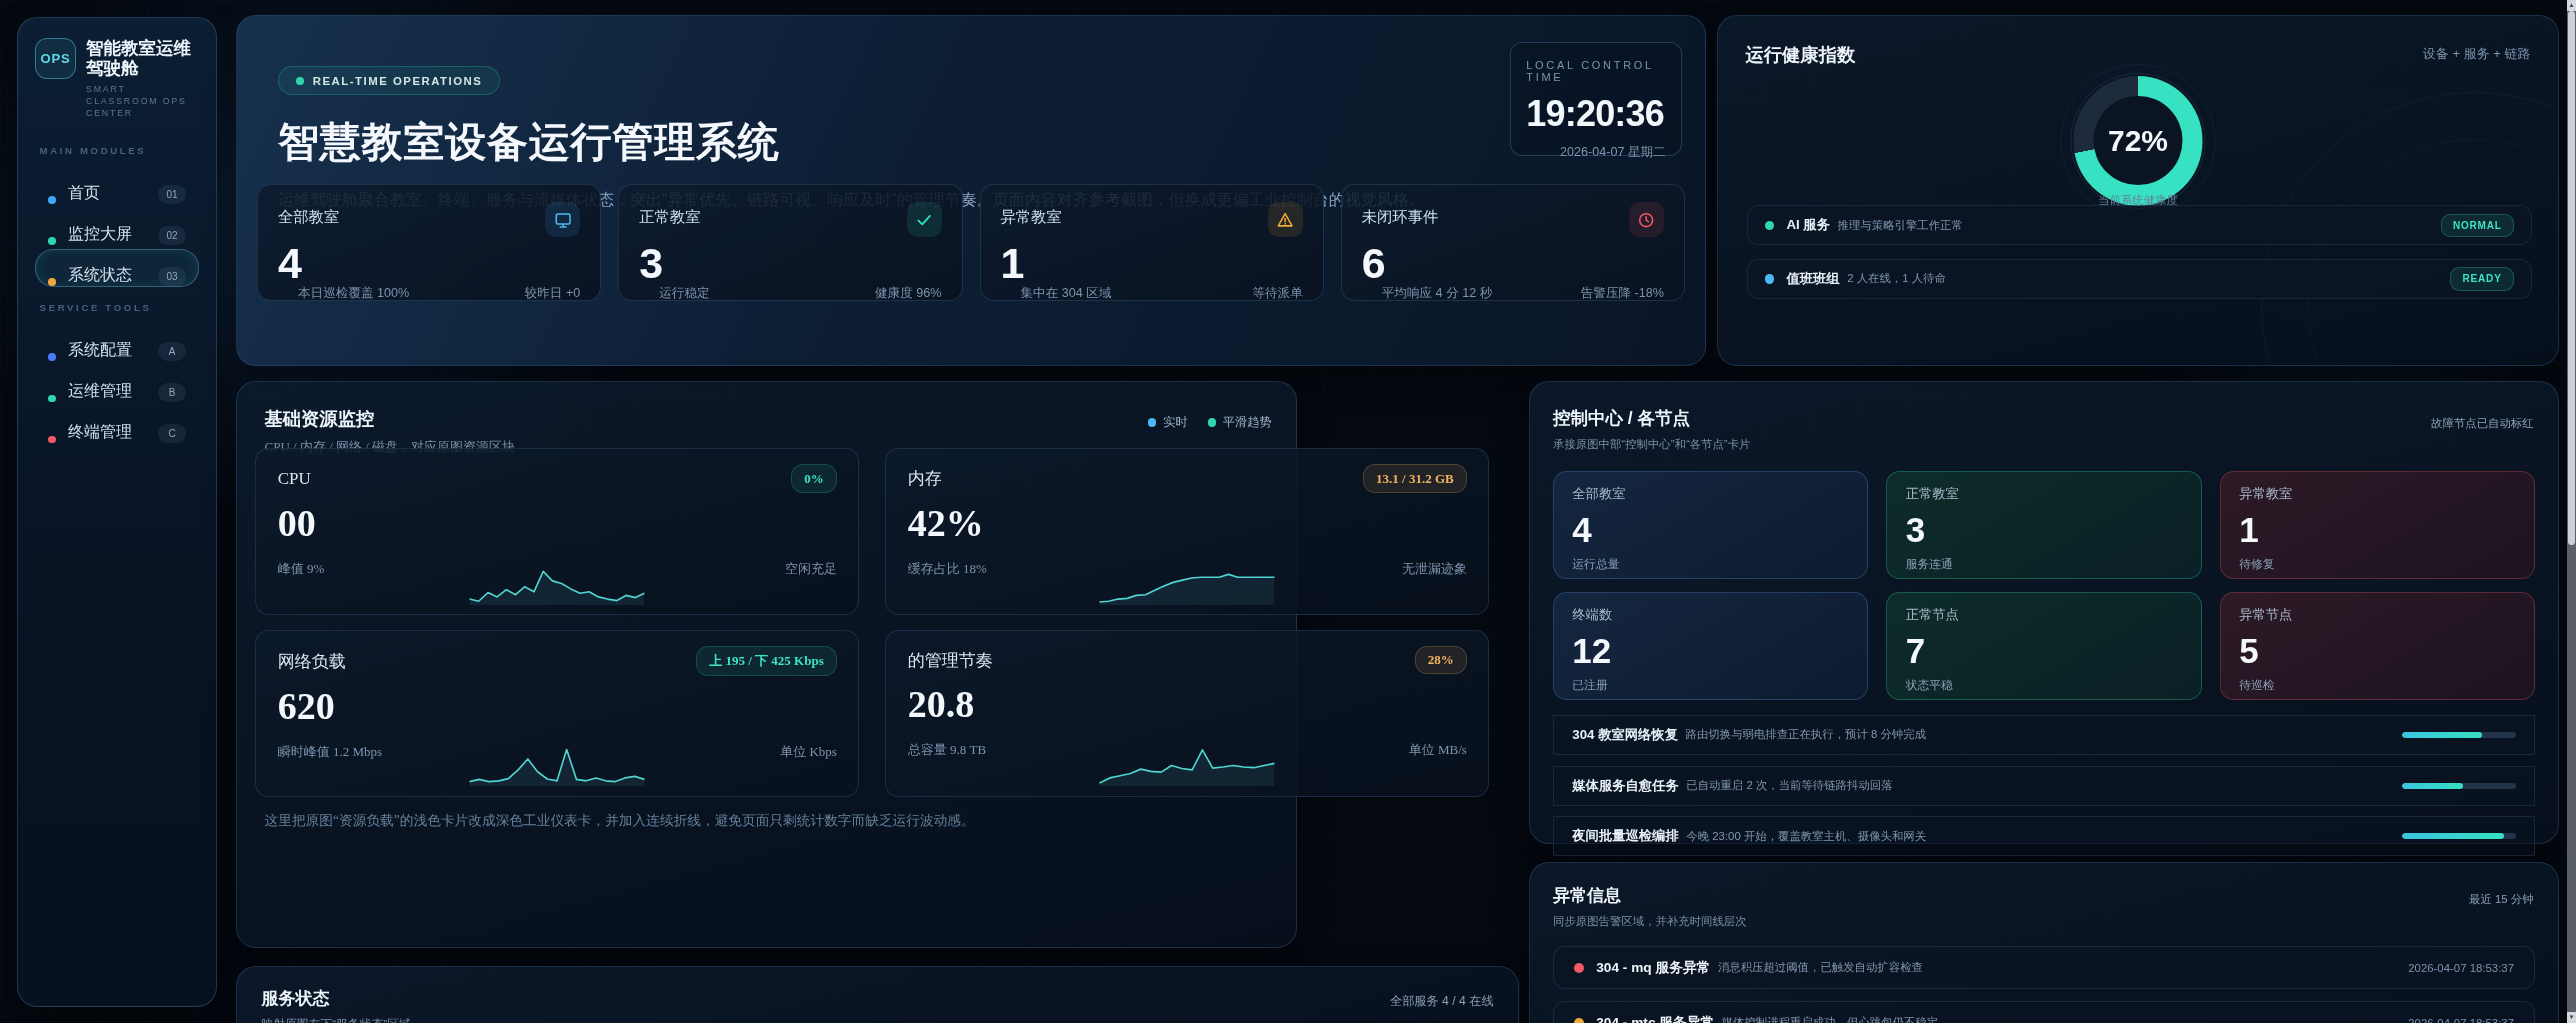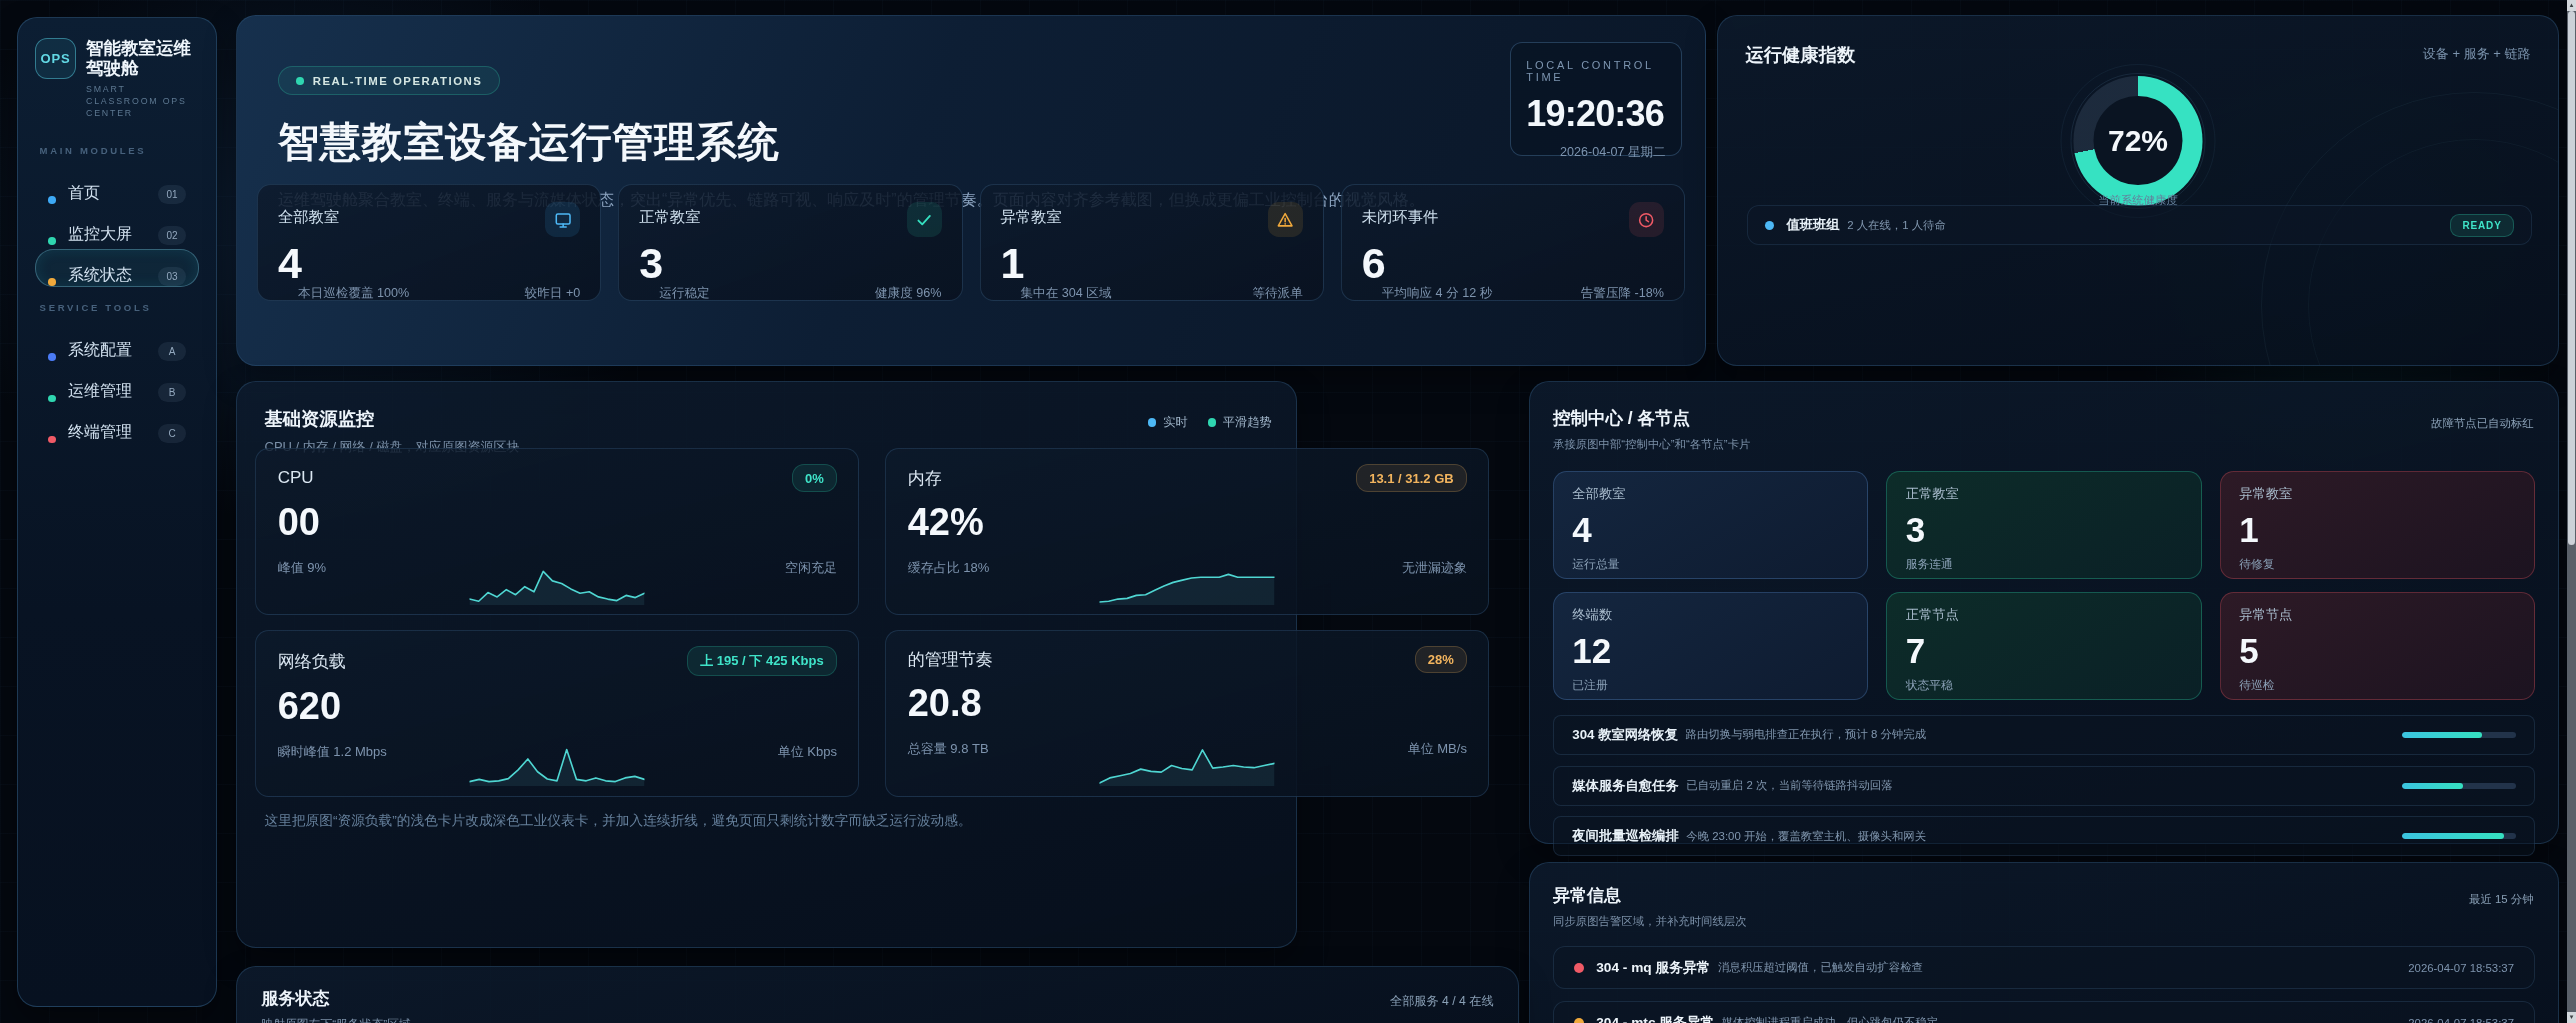--- a/index.html
+++ b/index.html
@@ -111,21 +111,21 @@
   .svc-desc{ margin-left:7.6px; font-size:11.4px; color:#8096ae; }
   .svc-badge{ margin-left:auto; padding:5.3px 11.4px; border-radius:9.2px; font-size:10px; font-weight:bold; letter-spacing:0.8px; }
   .sb-teal{ color:#3fe3c8; background:rgba(47,214,176,0.12); border:0.8px solid rgba(47,214,176,0.28);}
   .sb-amber{ color:#f0b45c; background:rgba(240,180,92,0.12); border:0.8px solid rgba(240,180,92,0.28);}
   .health-deco{ position:absolute; right:-130px; top:76px; width:427px; height:427px;
     border-radius:50%; border:1.5px solid rgba(130,200,220,0.06); pointer-events:none;}
   .health-deco::after{ content:''; position:absolute; inset:46px; border-radius:50%;
     border:1.5px solid rgba(130,200,220,0.05); }
 
   
-  .panel-resources{ left:236px; top:381px; width:1061px; height:567px; }
+  .panel-resources{ left:236px; top:381px; width:1061px; height:567px;font-family:Liberation Serif, serif; }
   .res-inner{ position:relative; width:100%; height:100%; padding:24.4px 27.5px; }
   .sec-title{ font-size:18.3px; font-weight:bold; color:#eef5fb; }
   .sec-sub{ margin-top:6.9px; font-size:13px; color:#7b90a8; }
   .res-legend{ position:absolute; right:24.4px; top:32px; display:flex; gap:20px; align-items:center; }
   .legend-item{ display:flex; align-items:center; gap:6.9px; font-size:12.2px; color:#9fb4c8; }
   .legend-dot{ width:8.4px; height:8.4px; border-radius:50%; }
   .res-grid{ position:absolute; left:18.3px; top:66px; display:grid;
     grid-template-columns:604px 604px; grid-template-rows:167px 167px; gap:14.5px 26px; }
   .res-card{ position:relative; border-radius:13.7px; padding:15.3px 21.4px;
     background:linear-gradient(165deg, rgba(13,26,43,0.8), rgba(8,17,30,0.88));
@@ -146,21 +146,21 @@
   .ctl-hint{ position:absolute; right:24.4px; top:34px; font-size:11.4px; color:#8aa0b6; }
   .node-grid{ margin-top:18.3px; display:grid; grid-template-columns:repeat(3,1fr); gap:13px 18.3px; }
   .node-card{ height:108px; border-radius:13.7px; padding:13.7px 18.3px; border:0.8px solid; }
   .node-blue{ background:linear-gradient(150deg,#14263f,#0e1b30); border-color:rgba(80,130,190,0.35); }
   .node-teal{ background:linear-gradient(150deg,#0d2c29,#0a2026); border-color:rgba(47,214,176,0.3); }
   .node-red{ background:linear-gradient(150deg,#2d1a26,#1c1320); border-color:rgba(240,90,102,0.3); }
   .node-label{ font-size:13.3px; color:#a9bccd; }
   .node-value{ margin-top:9.2px; font-size:35px; font-weight:bold; color:#f4f8fc; line-height:1; }
   .node-foot{ margin-top:9.2px; font-size:11.8px; color:#8aa0b6; }
   .task-list{ margin-top:15.3px; display:flex; flex-direction:column; gap:10.7px; }
-  .task-row{ height:40px; border-radius:8px; border:0.8px solid rgba(70,110,150,0.25);
+  .task-row{ height:40px; border-radius:1px; border:0.8px solid rgba(70,110,150,0.25);
     background:rgba(10,20,34,0.5); display:flex; align-items:center; padding:0 18.3px; }
   .task-name{ font-size:13.3px; font-weight:bold; color:#e8f1f8; }
   .task-desc{ margin-left:7.6px; font-size:11.4px; color:#8096ae; }
   .task-track{ margin-left:auto; width:114px; height:6.1px; border-radius:3.1px; background:#22334a; overflow:hidden; }
   .task-fill{ height:100%; border-radius:3.1px; background:linear-gradient(90deg,#3bc4e0,#35e0c0); }
 
   
   .panel-alerts{ left:1529px; top:862px; width:1030px; height:229px; }
   .alert-inner{ position:relative; width:100%; height:100%; padding:21.4px 23px; }
   .alert-hint{ position:absolute; right:24.4px; top:29px; font-size:11.4px; color:#8aa0b6; }
@@ -328,20 +328,26 @@
       <div class="gauge-wrap">
         <div class="gauge-deco2"></div>
         <div class="gauge-deco1"></div>
         <div class="gauge-ring" style="background: conic-gradient(rgb(54, 226, 194) 0deg, rgb(54, 226, 194) 72%, rgba(44, 60, 80, 0.55) 72%, rgba(44, 60, 80, 0.55) 100%);"></div>
         <div class="gauge-center">
           <span class="gauge-pct">72%</span>
         </div>
         <div class="gauge-caption">当前系统健康度</div>
       </div>
       <div class="health-rows">
+        <div class="svc-row">
+          <span class="svc-dot dot-teal"></span>
+          <span class="svc-name">AI 服务</span>
+          <span class="svc-desc">推理与策略引擎工作正常</span>
+          <span class="svc-badge sb-teal">NORMAL</span>
+        </div>
         <div class="svc-row">
           <span class="svc-dot dot-cyan"></span>
           <span class="svc-name">值班班组</span>
           <span class="svc-desc">2 人在线，1 人待命</span>
           <span class="svc-badge sb-teal">READY</span>
         </div>
       </div>
     </div>
   </div>
 

